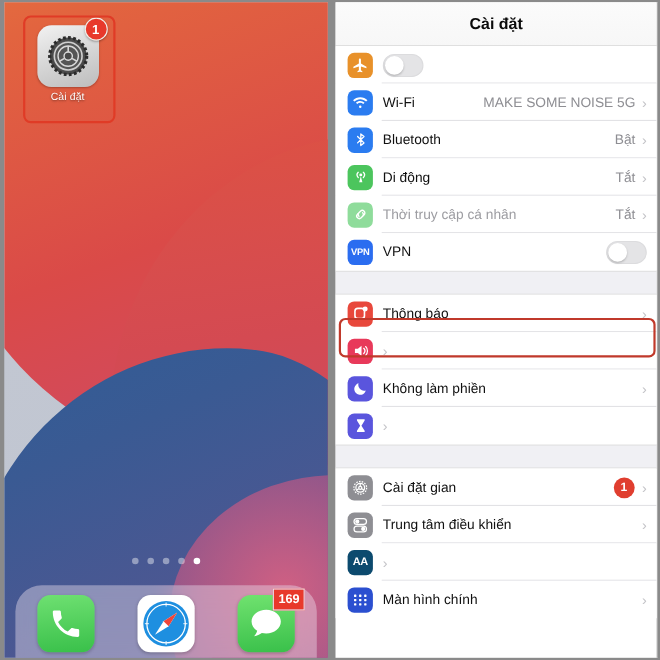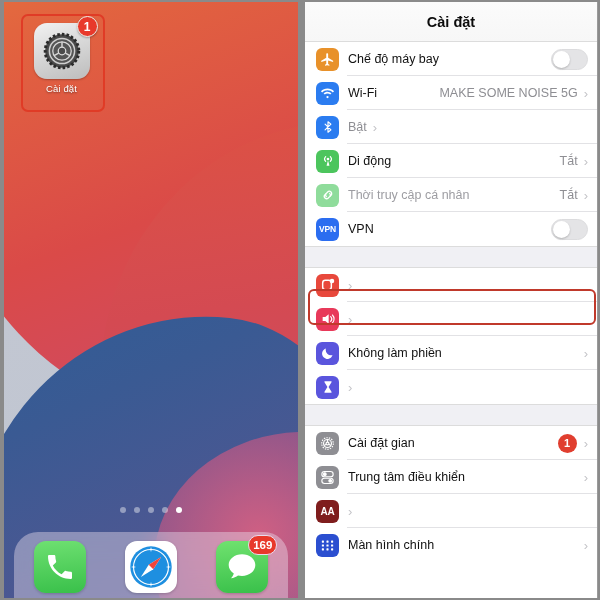--- a/index.html
+++ b/index.html
@@ -123,21 +123,21 @@
     padding-top: 9px;
   }
   .dock-icon-wrap { position: relative; width: 52px; height: 52px; }
   .dock-icon {
     width: 52px; height: 52px; border-radius: 12px;
     display: flex; align-items: center; justify-content: center;
     box-shadow: 0 1px 3px rgba(0,0,0,.2);
   }
   .dock-badge {
     position: absolute; top: -6px; right: -9px;
-    min-width: 26px; height: 20px; border-radius: 10px;
+    min-width: 26px; height: 20px; border-radius: 0;
     background: #e8392b; border: 1.5px solid #e9dced;
     color: #fff; font-size: 11.5px; font-weight: bold;
     display: flex; align-items: center; justify-content: center;
     padding: 0 4px;
   }
 
   
   #settings {
     position: absolute;
     left: 305px; top: 2px;
@@ -315,21 +315,20 @@
     <div id="notif-highlight" style="top:287px;"></div>
 
     <div class="section">
 
       <div class="row">
         <div class="ic" style="background:#e8912a">
           <svg width="15" height="15" viewBox="0 0 24 24" fill="#fff">
             <path d="M21 16v-2l-8-5V3.5c0-.8-.7-1.5-1.5-1.5S10 2.7 10 3.5V9l-8 5v2l8-2.5V19l-2 1.5V22l3.5-1 3.5 1v-1.5L13 19v-5.5l8 2.5z"></path>
           </svg>
         </div>
-        <span class="row-label">Chế độ máy bay</span>
         <div class="toggle">
             <div class="knob"></div>
           </div>
       </div>
 
       <div class="row">
         <div class="ic" style="background:#2b7cf0">
           <svg width="15" height="15" viewBox="0 0 24 24" fill="#fff">
             <path d="M12 19.5a1.8 1.8 0 100-3.6 1.8 1.8 0 000 3.6zM12 4C7.9 4 4.2 5.6 1.5 8.2l2 2C5.7 8 8.7 6.7 12 6.7s6.3 1.3 8.5 3.5l2-2C19.8 5.6 16.1 4 12 4zm0 5.2c-2.4 0-4.6.9-6.3 2.5l2 2c1.2-1.1 2.7-1.8 4.3-1.8s3.1.7 4.3 1.8l2-2A9.1 9.1 0 0012 9.2z"></path>
           </svg>
@@ -338,20 +337,21 @@
         <span class="row-value">MAKE SOME NOISE 5G</span>
         <span class="chev">›</span>
       </div>
 
       <div class="row">
         <div class="ic" style="background:#2b7cf0">
           <svg width="14" height="14" viewBox="0 0 24 24" fill="none" stroke="#fff" stroke-width="2" stroke-linejoin="round" stroke-linecap="round">
             <path d="M7 7l10 10-5 4V3l5 4L7 17"></path>
           </svg>
         </div>
+        <span class="row-label">Bluetooth</span>
         <span class="row-value">Bật</span>
         <span class="chev">›</span>
       </div>
 
       <div class="row">
         <div class="ic" style="background:#4cc55d">
           <svg width="16" height="16" viewBox="0 0 24 24" fill="none" stroke="#fff" stroke-width="1.8" stroke-linecap="round">
             <circle cx="12" cy="9" r="2" fill="#fff" stroke="none"></circle>
             <path d="M8.5 5.5a5 5 0 000 7M15.5 5.5a5 5 0 010 7"></path>
             <path d="M12 11l-2.2 8h4.4L12 11z" fill="#fff" stroke="none"></path>
@@ -389,20 +389,21 @@
 
     <div class="section">
 
       <div class="row">
         <div class="ic" style="background:#e8483c">
           <svg width="16" height="16" viewBox="0 0 24 24">
             <rect x="4" y="5" width="13" height="14" rx="4" fill="none" stroke="#fff" stroke-width="2.2"></rect>
             <circle cx="18" cy="6" r="3.4" fill="#fff"></circle>
           </svg>
         </div>
+        <span class="row-label">Thông báo</span>
         <span class="chev">›</span>
       </div>
 
       <div class="row">
         <div class="ic" style="background:#e8395a">
           <svg width="16" height="16" viewBox="0 0 24 24" fill="#fff">
             <path d="M4 9v6h4l5 4V5L8 9H4z"></path>
             <path d="M16 8.5a5 5 0 010 7" fill="none" stroke="#fff" stroke-width="1.8" stroke-linecap="round"></path>
             <path d="M18.6 6a8.5 8.5 0 010 12" fill="none" stroke="#fff" stroke-width="1.6" stroke-linecap="round"></path>
           </svg>
@@ -455,21 +456,21 @@
             <circle cx="8.2" cy="7.25" r="1.9" fill="#fff"></circle>
             <rect x="4" y="13" width="16" height="7.5" rx="3.75"></rect>
             <circle cx="15.8" cy="16.75" r="1.9" fill="#fff"></circle>
           </svg>
         </div>
         <span class="row-label">Trung tâm điều khiển</span>
         <span class="chev">›</span>
       </div>
 
       <div class="row">
-        <div class="ic" style="background:#7f1d1d">
+        <div class="ic" style="background:#0c4a6e">
           <span class="aa-text">AA</span>
         </div>
         <span class="chev">›</span>
       </div>
 
       <div class="row last">
         <div class="ic" style="background:#2b4fd0">
           <svg width="17" height="17" viewBox="0 0 24 24" fill="#fff">
             <g>
               <rect x="4" y="5" width="3" height="3" rx=".6"></rect>

